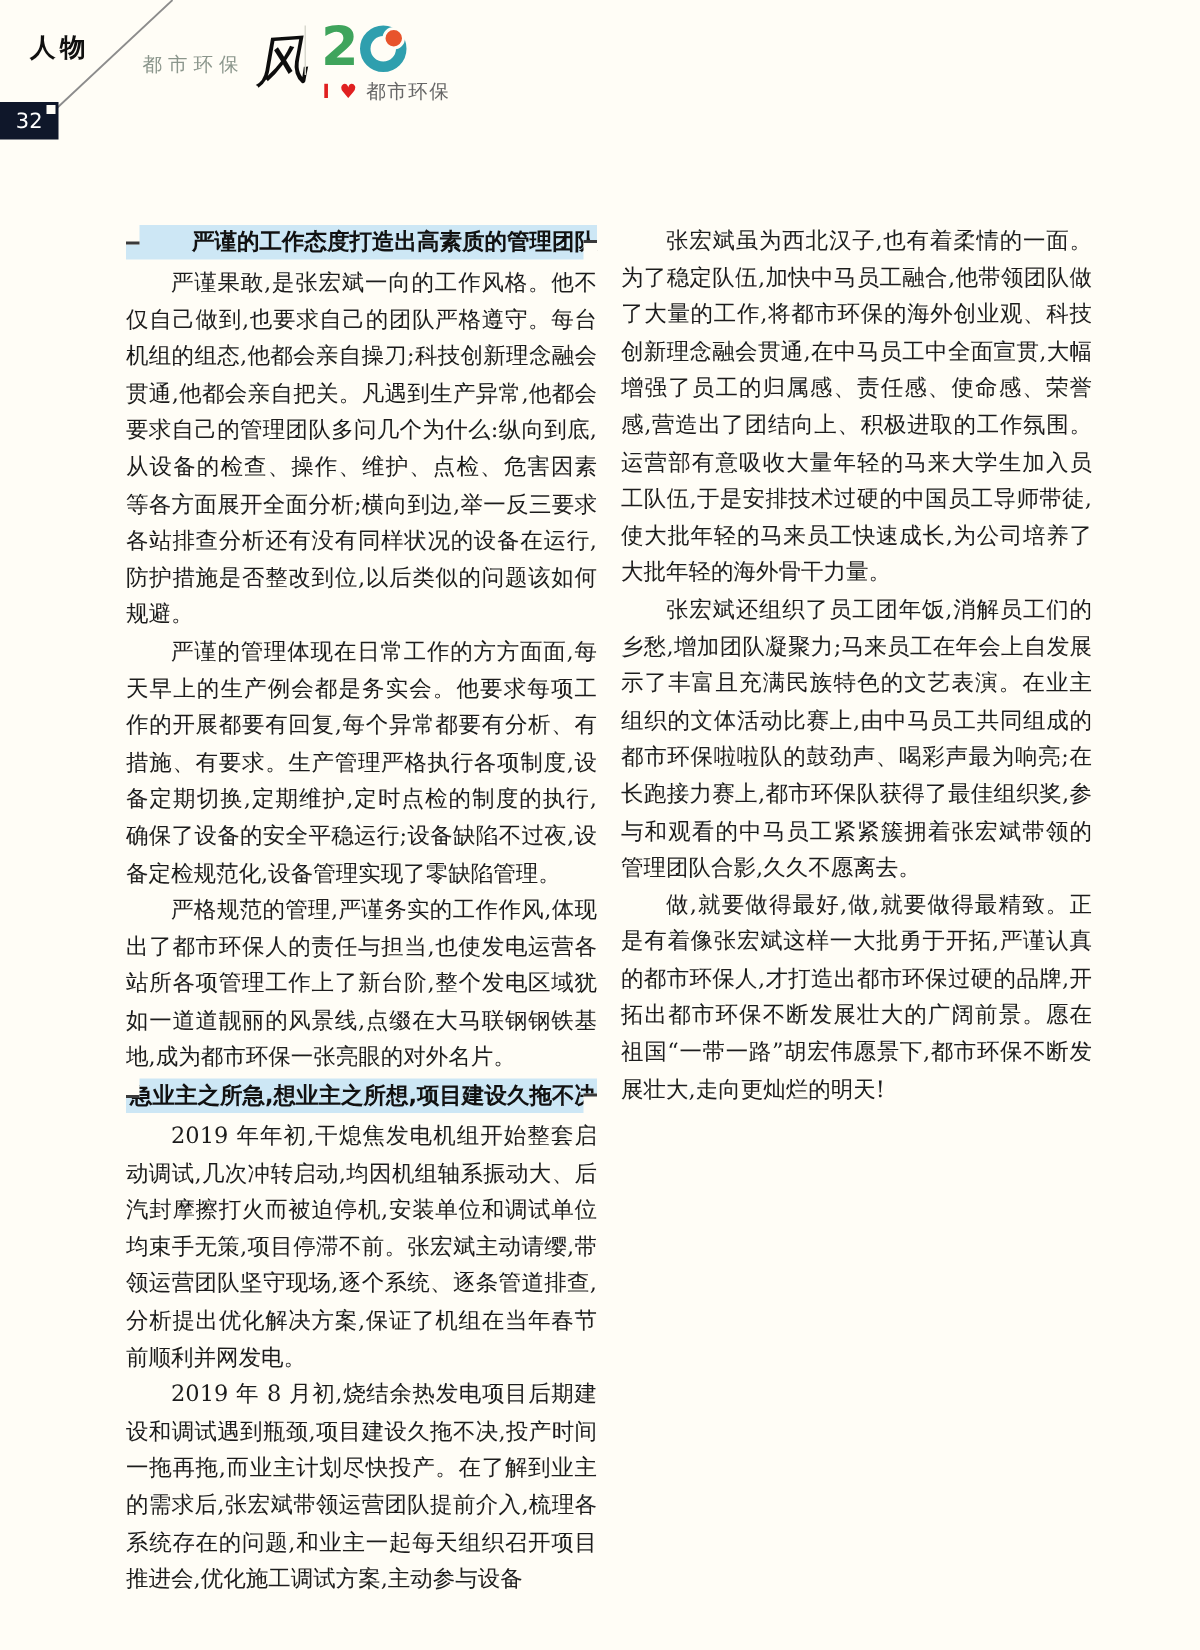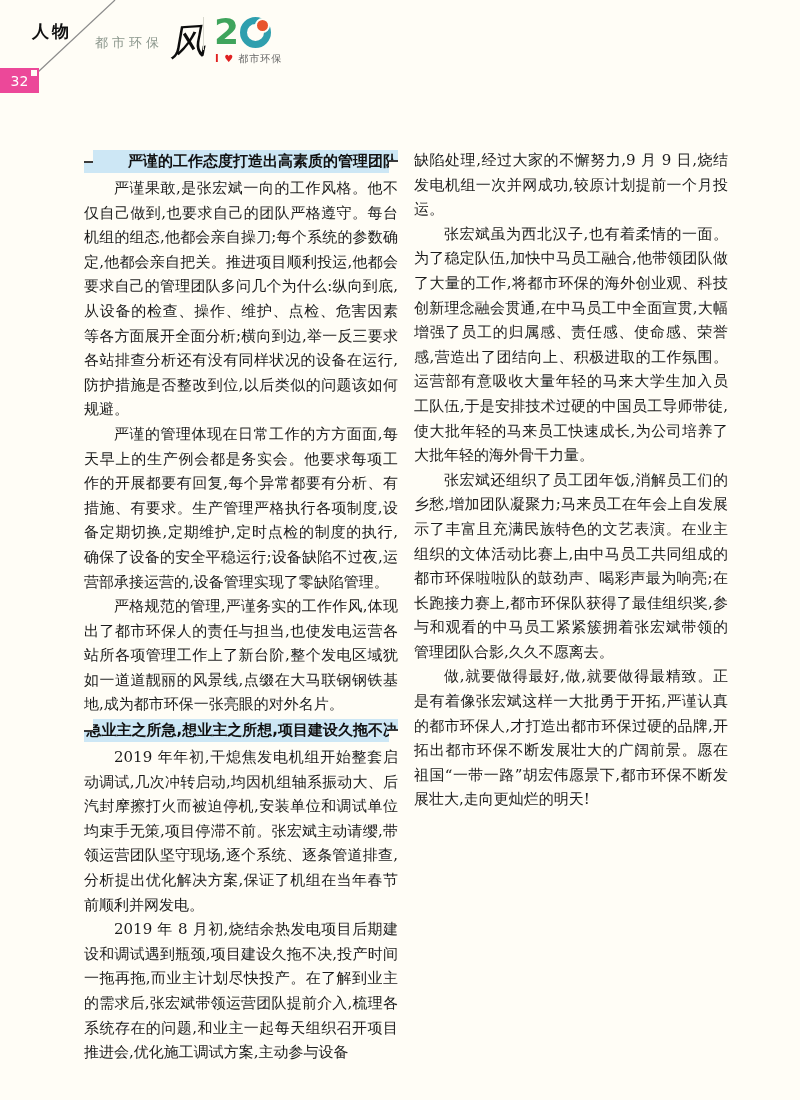--- a/index.html
+++ b/index.html
@@ -3,28 +3,28 @@
 <meta charset="utf-8">
 <style>
   html,body { margin:0; padding:0; }
   body {
     width:800px; height:1100px; position:relative;
     background:#fffdf6; overflow:hidden;
     font-family:"DejaVu Serif","Liberation Serif",serif;
   }
   
   .category {
-    position:absolute; left:32px; top:20px;
+    position:absolute; left:20px; top:20px;
     font-family:"DejaVu Sans","Liberation Sans",sans-serif;
     font-size:17px; font-weight:bold; color:#101010; letter-spacing:3px;
   }
   .diag-svg { position:absolute; left:0; top:0; }
   .page-badge {
     position:absolute; left:0; top:68px; width:39px; height:25px;
-    background:#ec4899; color:#ffffff;
+    background:#0f172a; color:#ffffff;
     font-family:"DejaVu Sans","Liberation Sans",sans-serif;
     font-size:14px; display:flex; align-items:center; justify-content:center;
   }
   .page-badge::after {
     content:""; position:absolute; top:2px; right:2px;
     width:6px; height:6px; background:#fffdf6;
   }
   .brand { position:absolute; left:95px; top:24px; display:flex; align-items:flex-end; }
   .brand-text {
     font-family:"DejaVu Sans","Liberation Sans",sans-serif;
@@ -44,21 +44,21 @@
     width:17px; height:17px; border:7px solid #2f9fae; border-radius:50%;
     margin-left:1px; position:relative;
   }
   .digit-zero::after {
     content:""; position:absolute; right:-6px; top:-6px; width:11px; height:11px;
     background:#e8542c; border:2px solid #fffdf6; border-radius:50%;
   }
   .logo-tagline {
     position:absolute; left:215px; top:52px;
     font-family:"DejaVu Sans","Liberation Sans",sans-serif;
-    font-size:10px; color:#666; letter-spacing:1px; white-space:nowrap;
+    font-size:13px; color:#666; letter-spacing:1px; white-space:nowrap;
   }
   .logo-tagline .heart { color:#e02020; font-weight:bold; }
   
   .content {
     position:absolute; left:84px; top:148px; width:644px;
     display:flex; gap:16px;
   }
   .column {
     width:314px; font-size:15px; line-height:24.6px;
     text-align:justify; color:#1c1c1c;
@@ -107,29 +107,28 @@
 
 <div class="logo-tagline">
   <span class="heart">I ♥</span>
   <span>都市环保</span>
 </div>
 
 <div class="content">
 
   <div class="column">
     <div class="section-heading">严谨的工作态度打造出高素质的管理团队</div>
-    <p class="para">严谨果敢,是张宏斌一向的工作风格。他不仅自己做到,也要求自己的团队严格遵守。每台机组的组态,他都会亲自操刀;每个系统的参数确定,他都会亲自把关。推进项目顺利投运,他都会要求自己的管理团队多问几个为什么:纵向到底,从设备的检查、操作、维护、点检、危害因素等各方面展开全面分析;横向到边,举一反三要求各站排查分析还有没有同样状况的设备在运行,防护措施是否整改到位,以后类似的问题该如何规避。</p>
-    <p class="para">严谨的管理体现在日常工作的方方面面,每天早上的生产例会都是务实会。他要求每项工作的开展都要有回复,每个异常都要有分析、有措施、有要求。生产管理严格执行各项制度,设备定期切换,定期维护,定时点检的制度的执行,确保了设备的安全平稳运行;设备缺陷不过夜,运营部承接运营的,设备管理实现了零缺陷管理。</p>
+    <p class="para">严谨果敢,是张宏斌一向的工作风格。他不仅自己做到,也要求自己的团队严格遵守。每台机组的组态,他都会亲自操刀;科技创新理念融会贯通,他都会亲自把关。凡遇到生产异常,他都会要求自己的管理团队多问几个为什么:纵向到底,从设备的检查、操作、维护、点检、危害因素等各方面展开全面分析;横向到边,举一反三要求各站排查分析还有没有同样状况的设备在运行,防护措施是否整改到位,以后类似的问题该如何规避。</p>
+    <p class="para">严谨的管理体现在日常工作的方方面面,每天早上的生产例会都是务实会。他要求每项工作的开展都要有回复,每个异常都要有分析、有措施、有要求。生产管理严格执行各项制度,设备定期切换,定期维护,定时点检的制度的执行,确保了设备的安全平稳运行;设备缺陷不过夜,设备定检规范化,设备管理实现了零缺陷管理。</p>
     <p class="para">严格规范的管理,严谨务实的工作作风,体现出了都市环保人的责任与担当,也使发电运营各站所各项管理工作上了新台阶,整个发电区域犹如一道道靓丽的风景线,点缀在大马联钢钢铁基地,成为都市环保一张亮眼的对外名片。</p>
     <div class="section-heading">急业主之所急,想业主之所想,项目建设久拖不决</div>
     <p class="para">2019 年年初,干熄焦发电机组开始整套启动调试,几次冲转启动,均因机组轴系振动大、后汽封摩擦打火而被迫停机,安装单位和调试单位均束手无策,项目停滞不前。张宏斌主动请缨,带领运营团队坚守现场,逐个系统、逐条管道排查,分析提出优化解决方案,保证了机组在当年春节前顺利并网发电。</p>
     <p class="para">2019 年 8 月初,烧结余热发电项目后期建设和调试遇到瓶颈,项目建设久拖不决,投产时间一拖再拖,而业主计划尽快投产。在了解到业主的需求后,张宏斌带领运营团队提前介入,梳理各系统存在的问题,和业主一起每天组织召开项目推进会,优化施工调试方案,主动参与设备</p>
   </div>
 
   <div class="column">
-    <p class="para no-indent">缺陷处理,经过大家的不懈努力,9 月 9 日,烧结发电机组一次并网成功,较原计划提前一个月投运。</p>
     <p class="para">张宏斌虽为西北汉子,也有着柔情的一面。为了稳定队伍,加快中马员工融合,他带领团队做了大量的工作,将都市环保的海外创业观、科技创新理念融会贯通,在中马员工中全面宣贯,大幅增强了员工的归属感、责任感、使命感、荣誉感,营造出了团结向上、积极进取的工作氛围。运营部有意吸收大量年轻的马来大学生加入员工队伍,于是安排技术过硬的中国员工导师带徒,使大批年轻的马来员工快速成长,为公司培养了大批年轻的海外骨干力量。</p>
     <p class="para">张宏斌还组织了员工团年饭,消解员工们的乡愁,增加团队凝聚力;马来员工在年会上自发展示了丰富且充满民族特色的文艺表演。在业主组织的文体活动比赛上,由中马员工共同组成的都市环保啦啦队的鼓劲声、喝彩声最为响亮;在长跑接力赛上,都市环保队获得了最佳组织奖,参与和观看的中马员工紧紧簇拥着张宏斌带领的管理团队合影,久久不愿离去。</p>
     <p class="para">做,就要做得最好,做,就要做得最精致。正是有着像张宏斌这样一大批勇于开拓,严谨认真的都市环保人,才打造出都市环保过硬的品牌,开拓出都市环保不断发展壮大的广阔前景。愿在祖国“一带一路”胡宏伟愿景下,都市环保不断发展壮大,走向更灿烂的明天!</p>
 
   </div>
 
 </div>
 
 </body></html>

